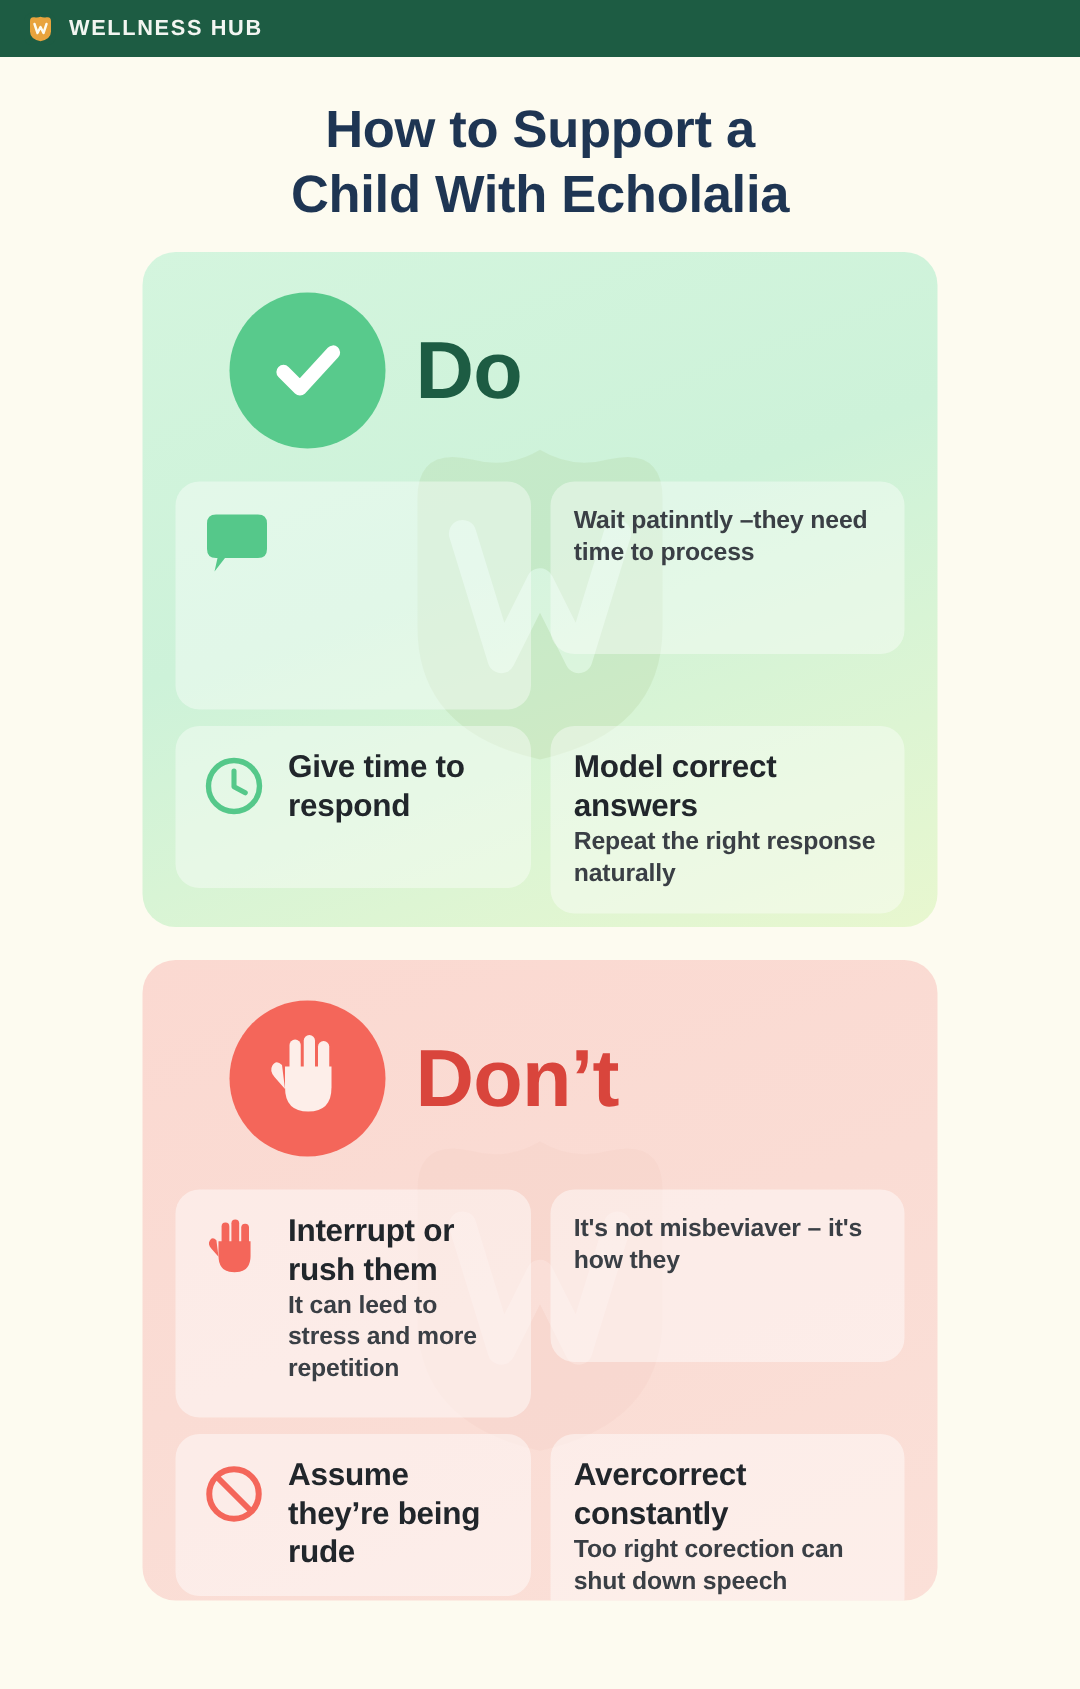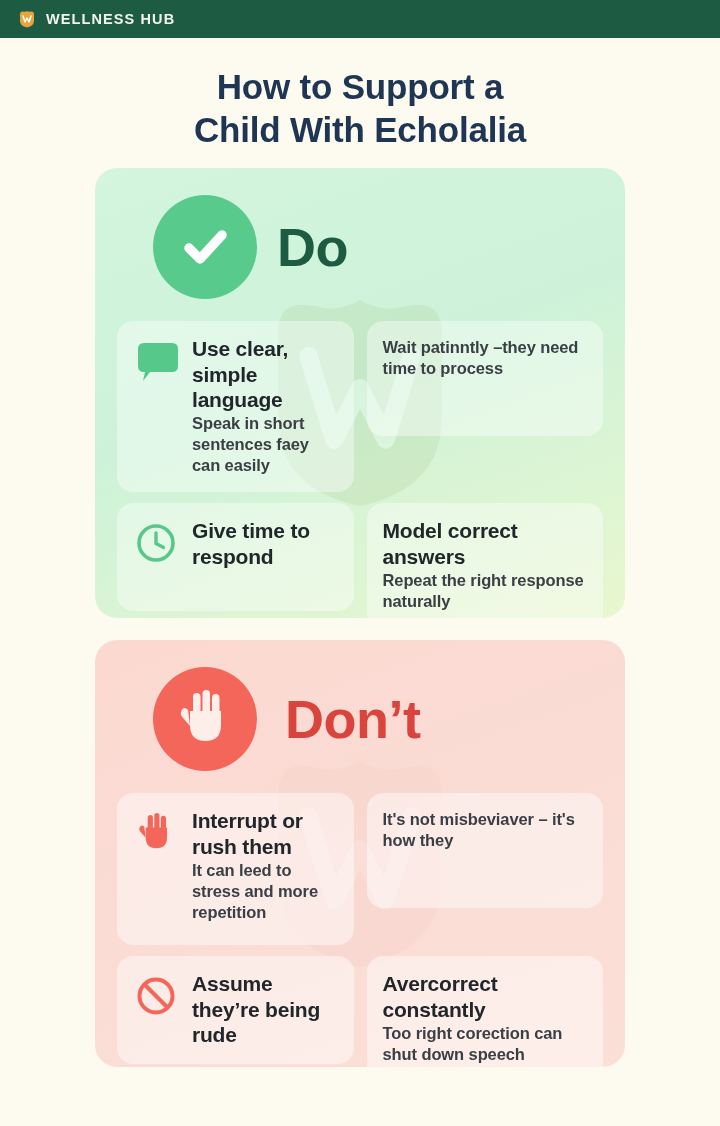--- a/index.html
+++ b/index.html
@@ -108,21 +108,21 @@
   }
   .badge-do   { background: #58ca8c; }
   .badge-dont { background: #f4665a; }
 
   .head-word {
     font-size: 54px;
     font-weight: bold;
     letter-spacing: -0.5px;
   }
   .word-do   { color: #1d5c43; }
-  .word-dont { color: #d9453c; margin-left: 8px; }
+  .word-dont { color: #d9453c; }
 
   
   .grid {
     position: relative;
     display: grid;
     grid-template-columns: 1fr 1fr;
     gap: 11px 13px;
     padding: 22px 22px 0 22px;
     align-items: start;
   }
@@ -199,24 +199,20 @@
     </div>
 
     <div class="grid">
 
       <div class="card card-do h-a">
         <span class="card-icon">
           <svg width="44" height="44" viewBox="0 0 44 44">
             <path d="M4 9 Q4 3 10 3 L38 3 Q44 3 44 9 L44 26 Q44 32 38 32 L16 32 L9 41 L11 32 L10 32 Q4 32 4 26 Z" fill="#55c88a"></path>
           </svg>
         </span>
-        <div class="card-body">
-          <div class="card-title">Use clear, simple language</div>
-          <div class="card-desc">Speak in short sentences faey can easily</div>
-        </div>
       </div>
 
       <div class="card card-do h-b">
         <div class="card-body">
           <div class="card-desc">Wait patinntly –they need time to process</div>
         </div>
       </div>
 
       <div class="card card-do h-c">
         <span class="card-icon">

